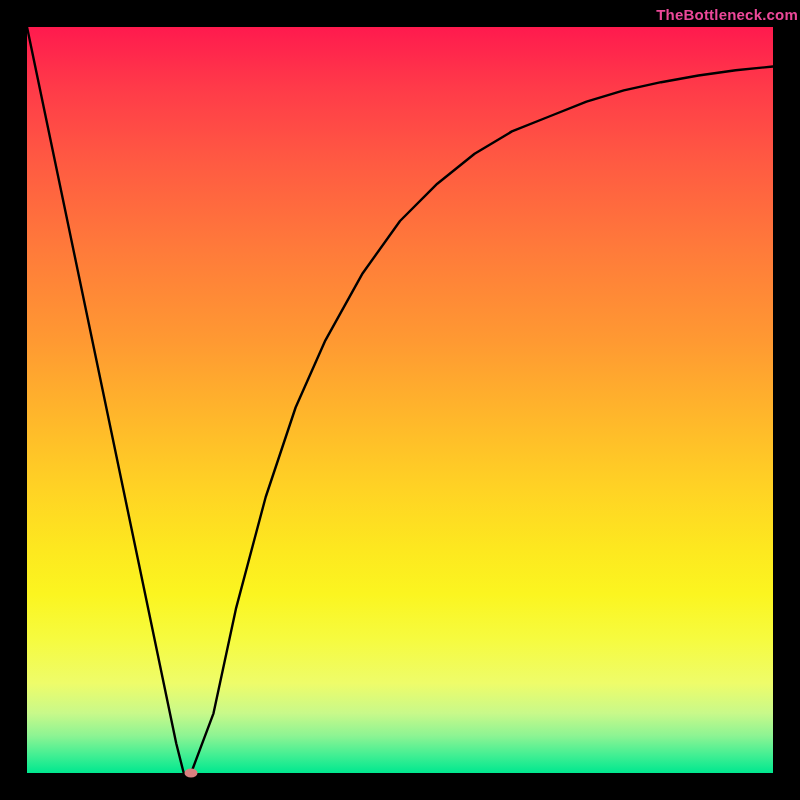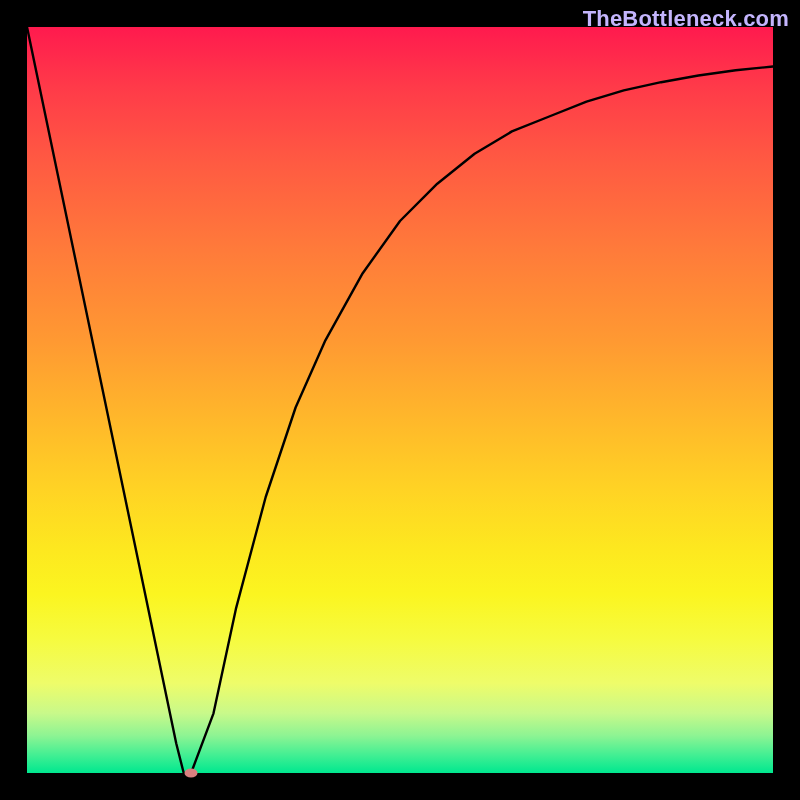--- a/index.html
+++ b/index.html
@@ -37,24 +37,24 @@
       #eefc6a 88%,
       #c8f98a 92%,
       #8df493 95%,
       #45ef93 97.5%,
       #00e88f 100%
     );
   }
   .watermark {
     position: absolute;
     top: 6px;
-    right: 11px;
-    font-size: 22px;
+    right: 2px;
+    font-size: 15px;
     font-weight: 600;
-    color: #c4b5fd;
+    color: #ec4899;
     letter-spacing: 0.2px;
   }
   svg.curve {
     position: absolute;
     left: 0;
     top: 0;
     width: 746px;
     height: 746px;
     overflow: visible;
   }

